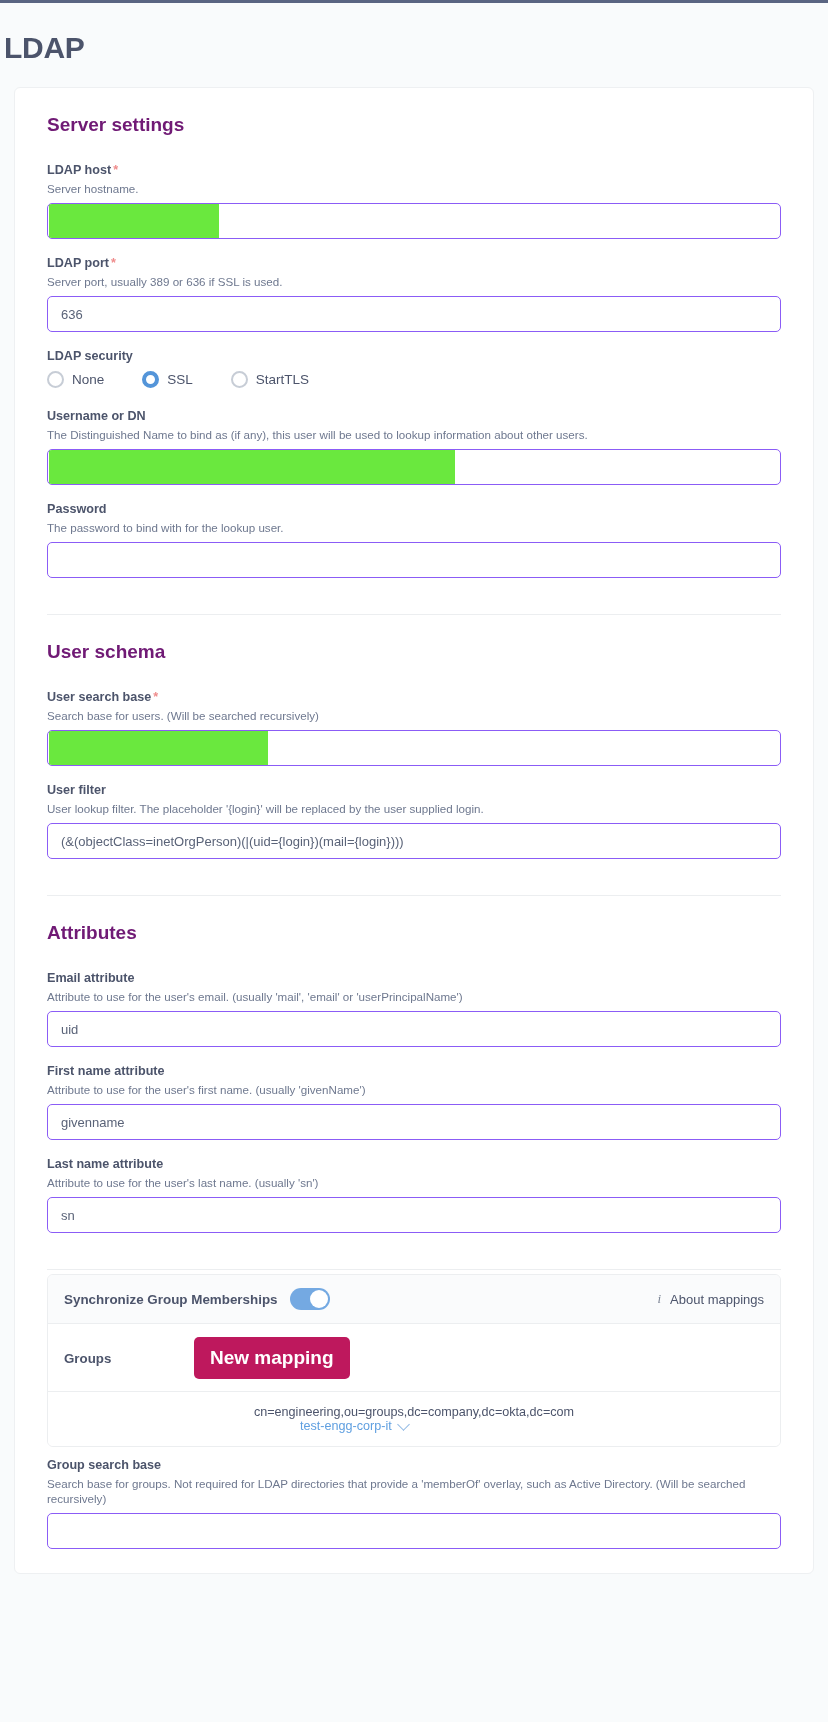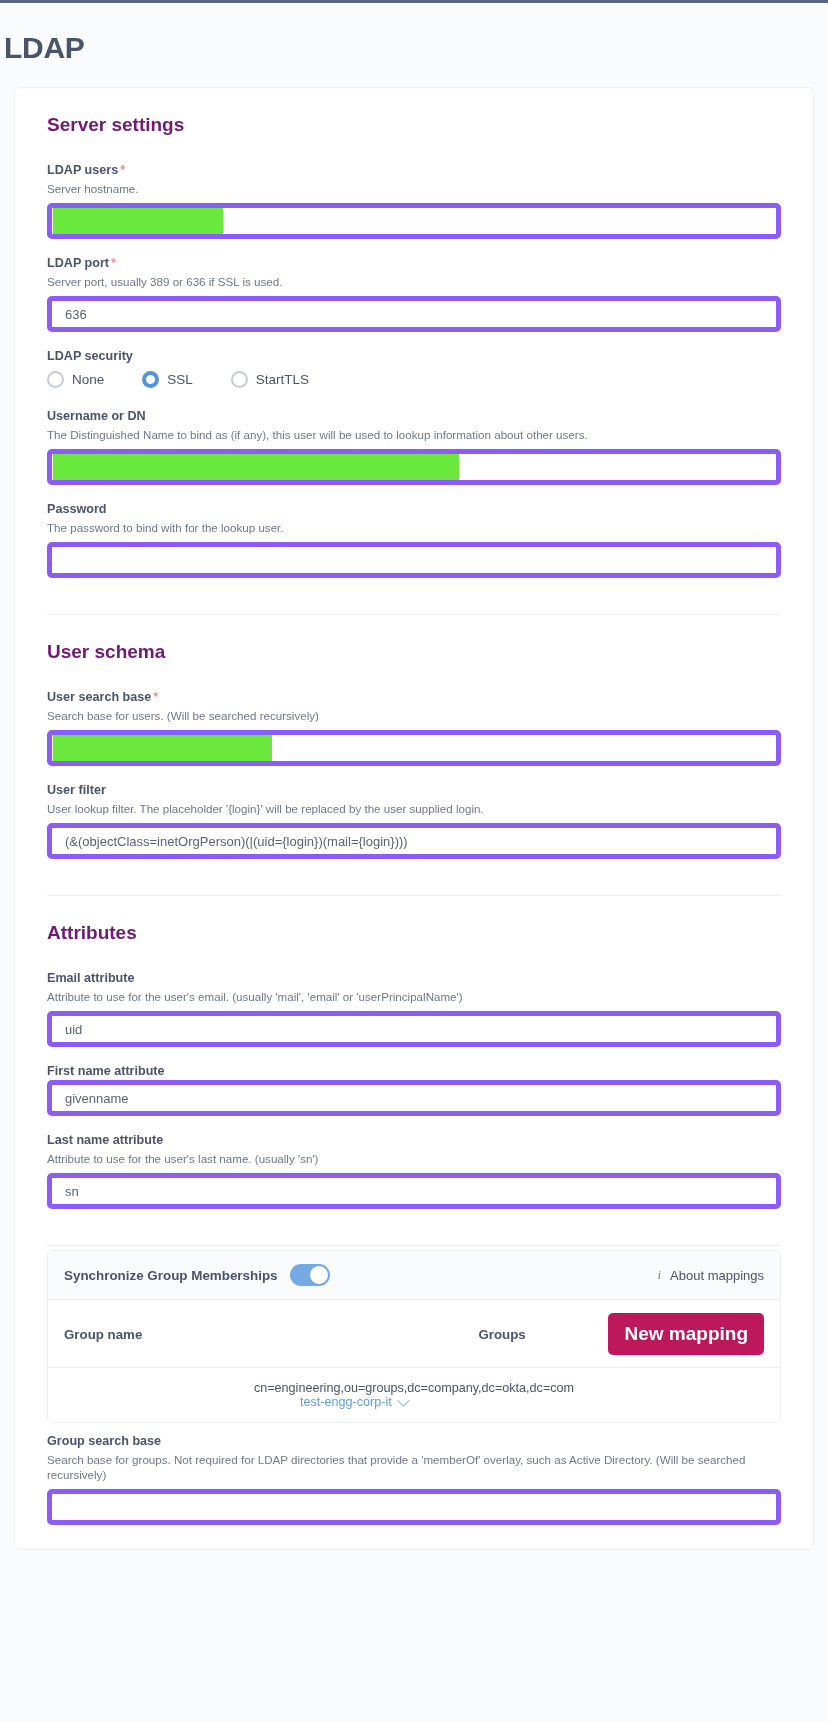--- a/index.html
+++ b/index.html
@@ -66,21 +66,21 @@
   .field-desc {
     font-size: 11.6px;
     color: #6e788f;
     margin: 2px 0 7px 0;
     line-height: 15px;
   }
 
   .input {
     width: 100%;
     height: 36px;
-    border: 5px solid #8b5cf6;
+    border: 1px solid #8b5cf6;
     border-radius: 5px;
     background: #fff;
     font-size: 13px;
     color: #5a6378;
     padding: 0 13px;
     font-family: "Liberation Sans", sans-serif;
     display: flex;
     align-items: center;
     position: relative;
     overflow: hidden;
@@ -243,21 +243,21 @@
 <div class="topbar"></div>
 
 <div class="page-title">LDAP</div>
 
 <div class="card">
 
   <div class="section">
     <div class="section-title">Server settings</div>
 
     <div class="field">
-      <div class="field-label"><span>LDAP users</span><span class="req">*</span></div>
+      <div class="field-label"><span>LDAP host</span><span class="req">*</span></div>
       <div class="field-desc">Server hostname.</div>
       <div class="input">
         <div class="redact" style="width:170px;"></div>
         <span></span>
       </div>
     </div>
 
     <div class="field">
       <div class="field-label"><span>LDAP port</span><span class="req">*</span></div>
       <div class="field-desc">Server port, usually 389 or 636 if SSL is used.</div>
@@ -333,20 +333,21 @@
     <div class="field">
       <div class="field-label">Email attribute</div>
       <div class="field-desc">Attribute to use for the user's email. (usually 'mail', 'email' or 'userPrincipalName')</div>
       <div class="input">
         <span>uid</span>
       </div>
     </div>
 
     <div class="field">
       <div class="field-label">First name attribute</div>
+      <div class="field-desc">Attribute to use for the user's first name. (usually 'givenName')</div>
       <div class="input">
         <span>givenname</span>
       </div>
     </div>
 
     <div class="field">
       <div class="field-label">Last name attribute</div>
       <div class="field-desc">Attribute to use for the user's last name. (usually 'sn')</div>
       <div class="input">
         <span>sn</span>
@@ -365,21 +366,20 @@
           <span class="knob"></span>
         </span>
         <span class="about-wrap">
           <span class="info-icon">i</span>
           <span class="about-link">About mappings</span>
         </span>
       </div>
 
       <div class="mapping-table">
         <div class="mapping-thead">
-          <span class="th-groupname">Group name</span>
           <span class="th-groups">Groups</span>
           <button class="new-mapping-btn">New mapping</button>
         </div>
 
         <div class="mapping-row">
           <span class="td-dn">cn=engineering,ou=groups,dc=company,dc=okta,dc=com</span>
           <span class="td-groups">
             <span class="group-chip">test-engg-corp-it</span>
             <span class="chev"></span>
           </span>

